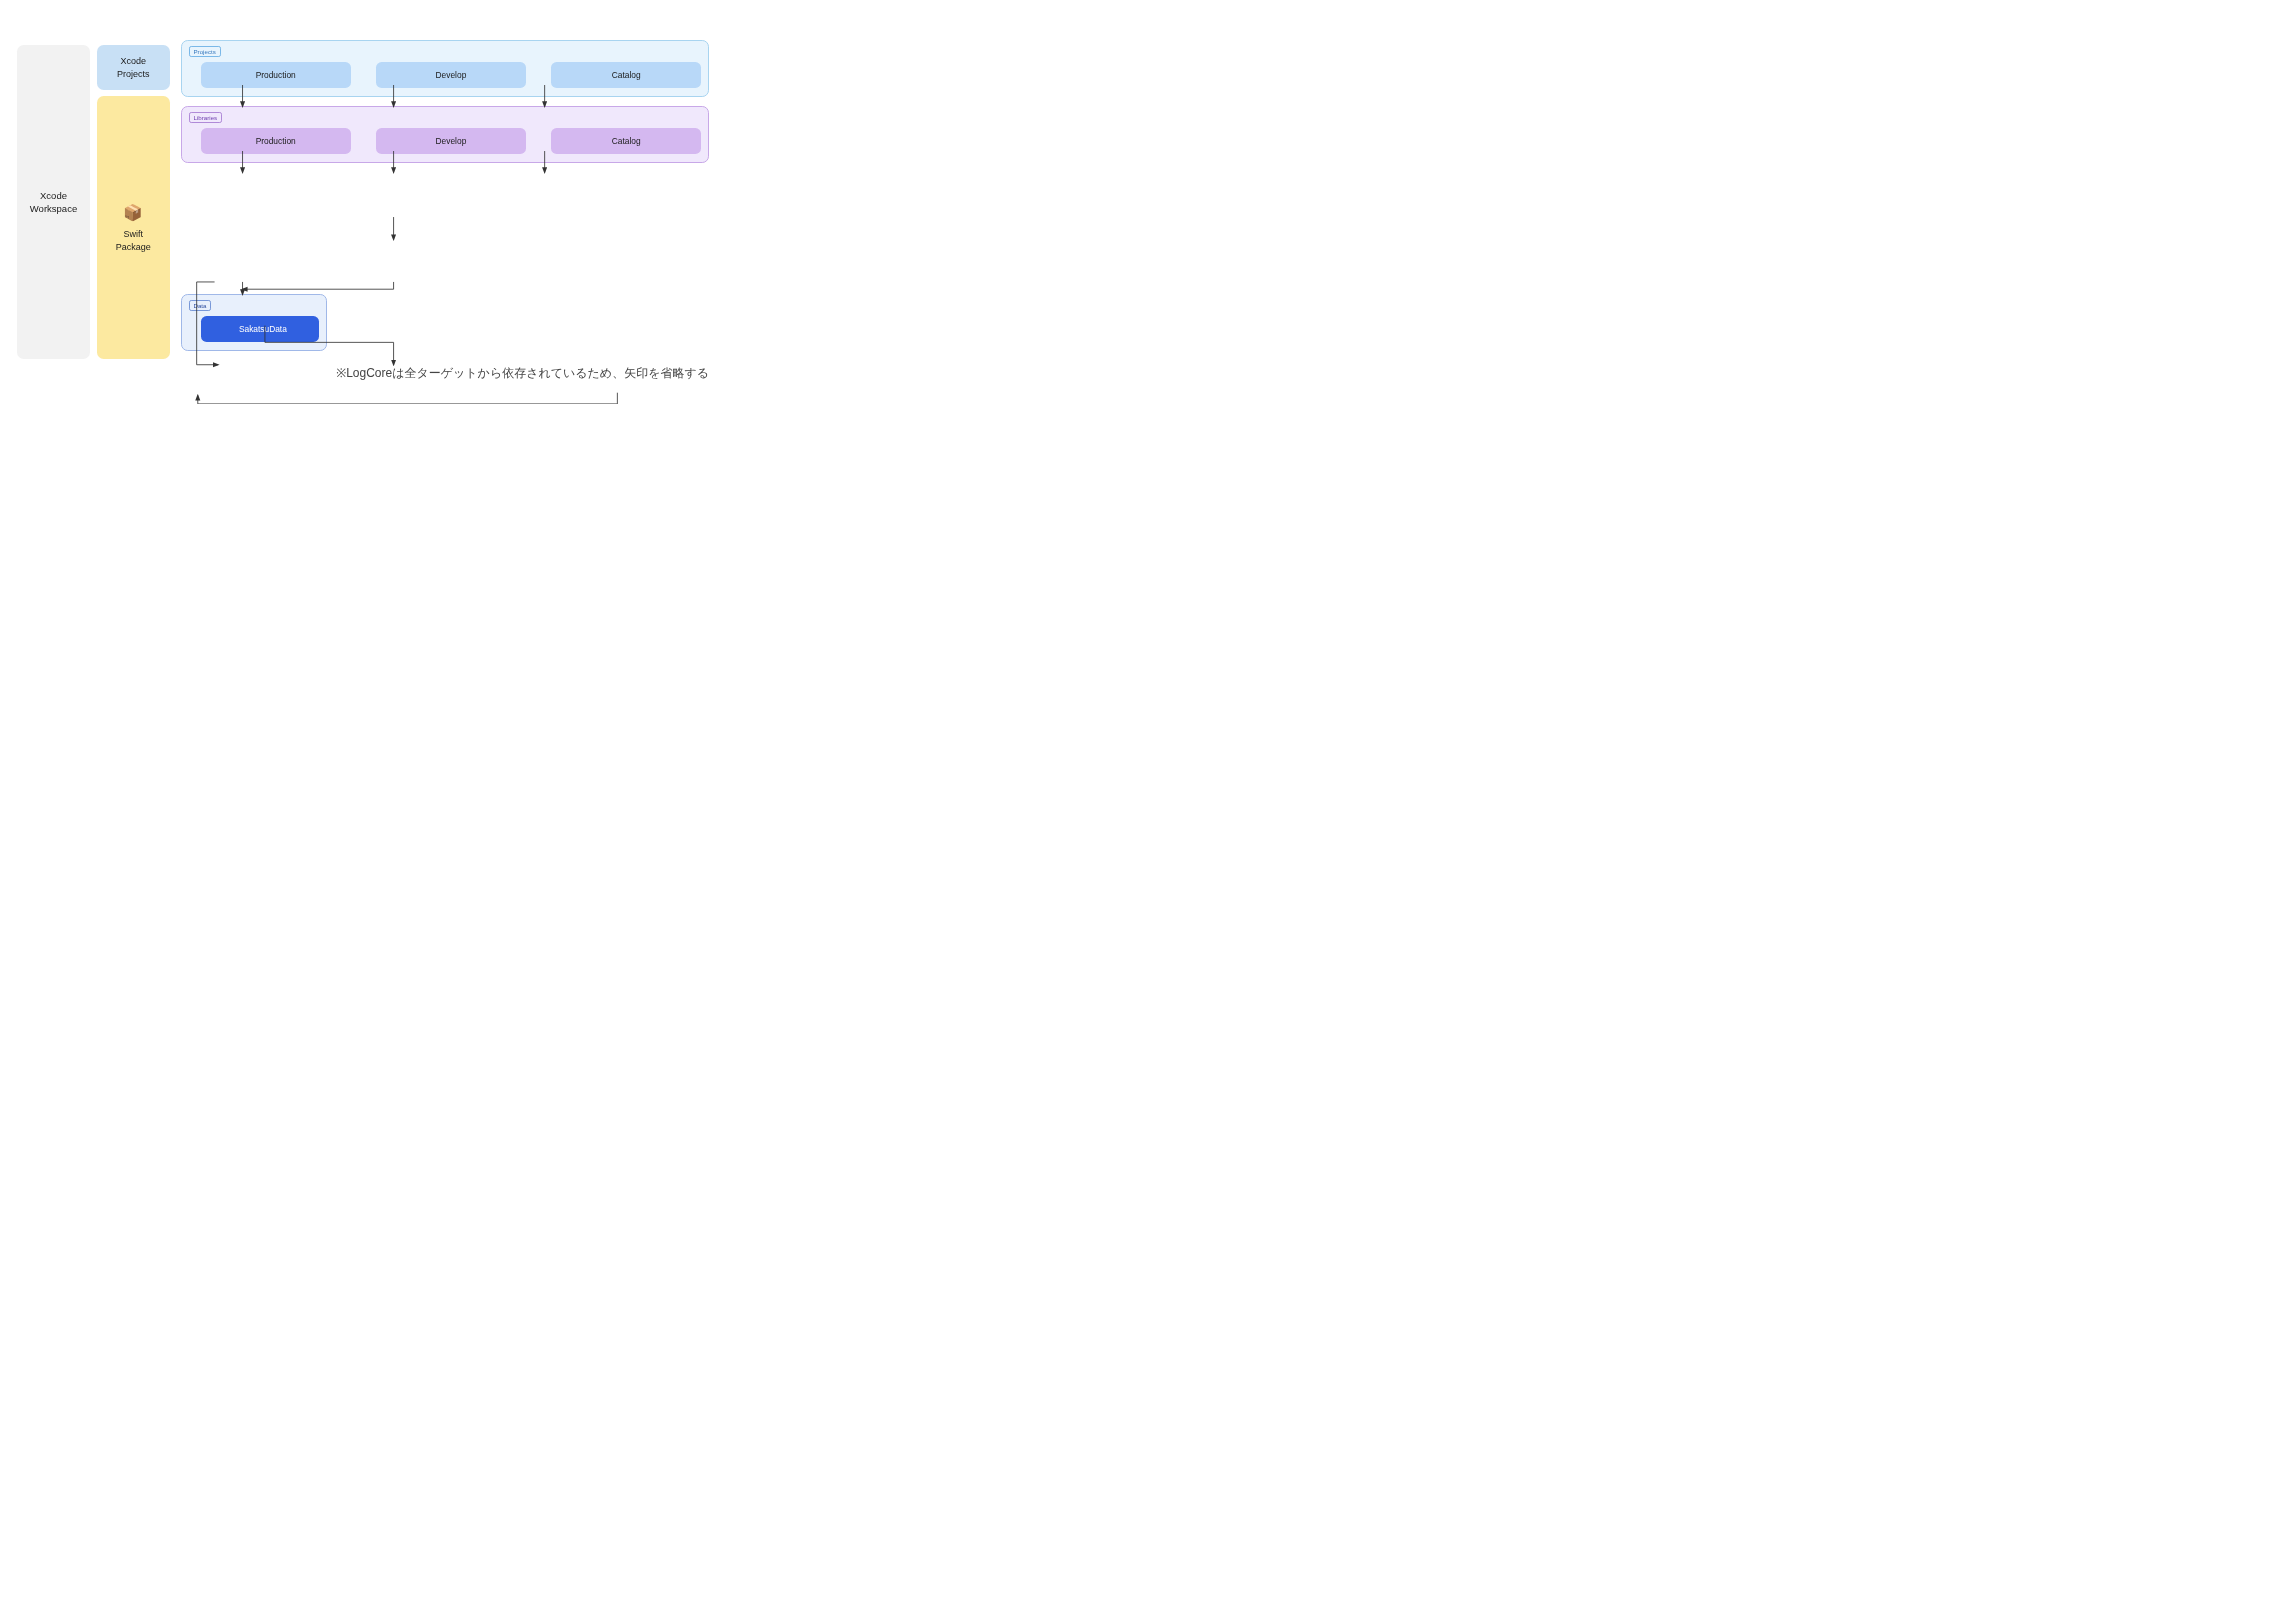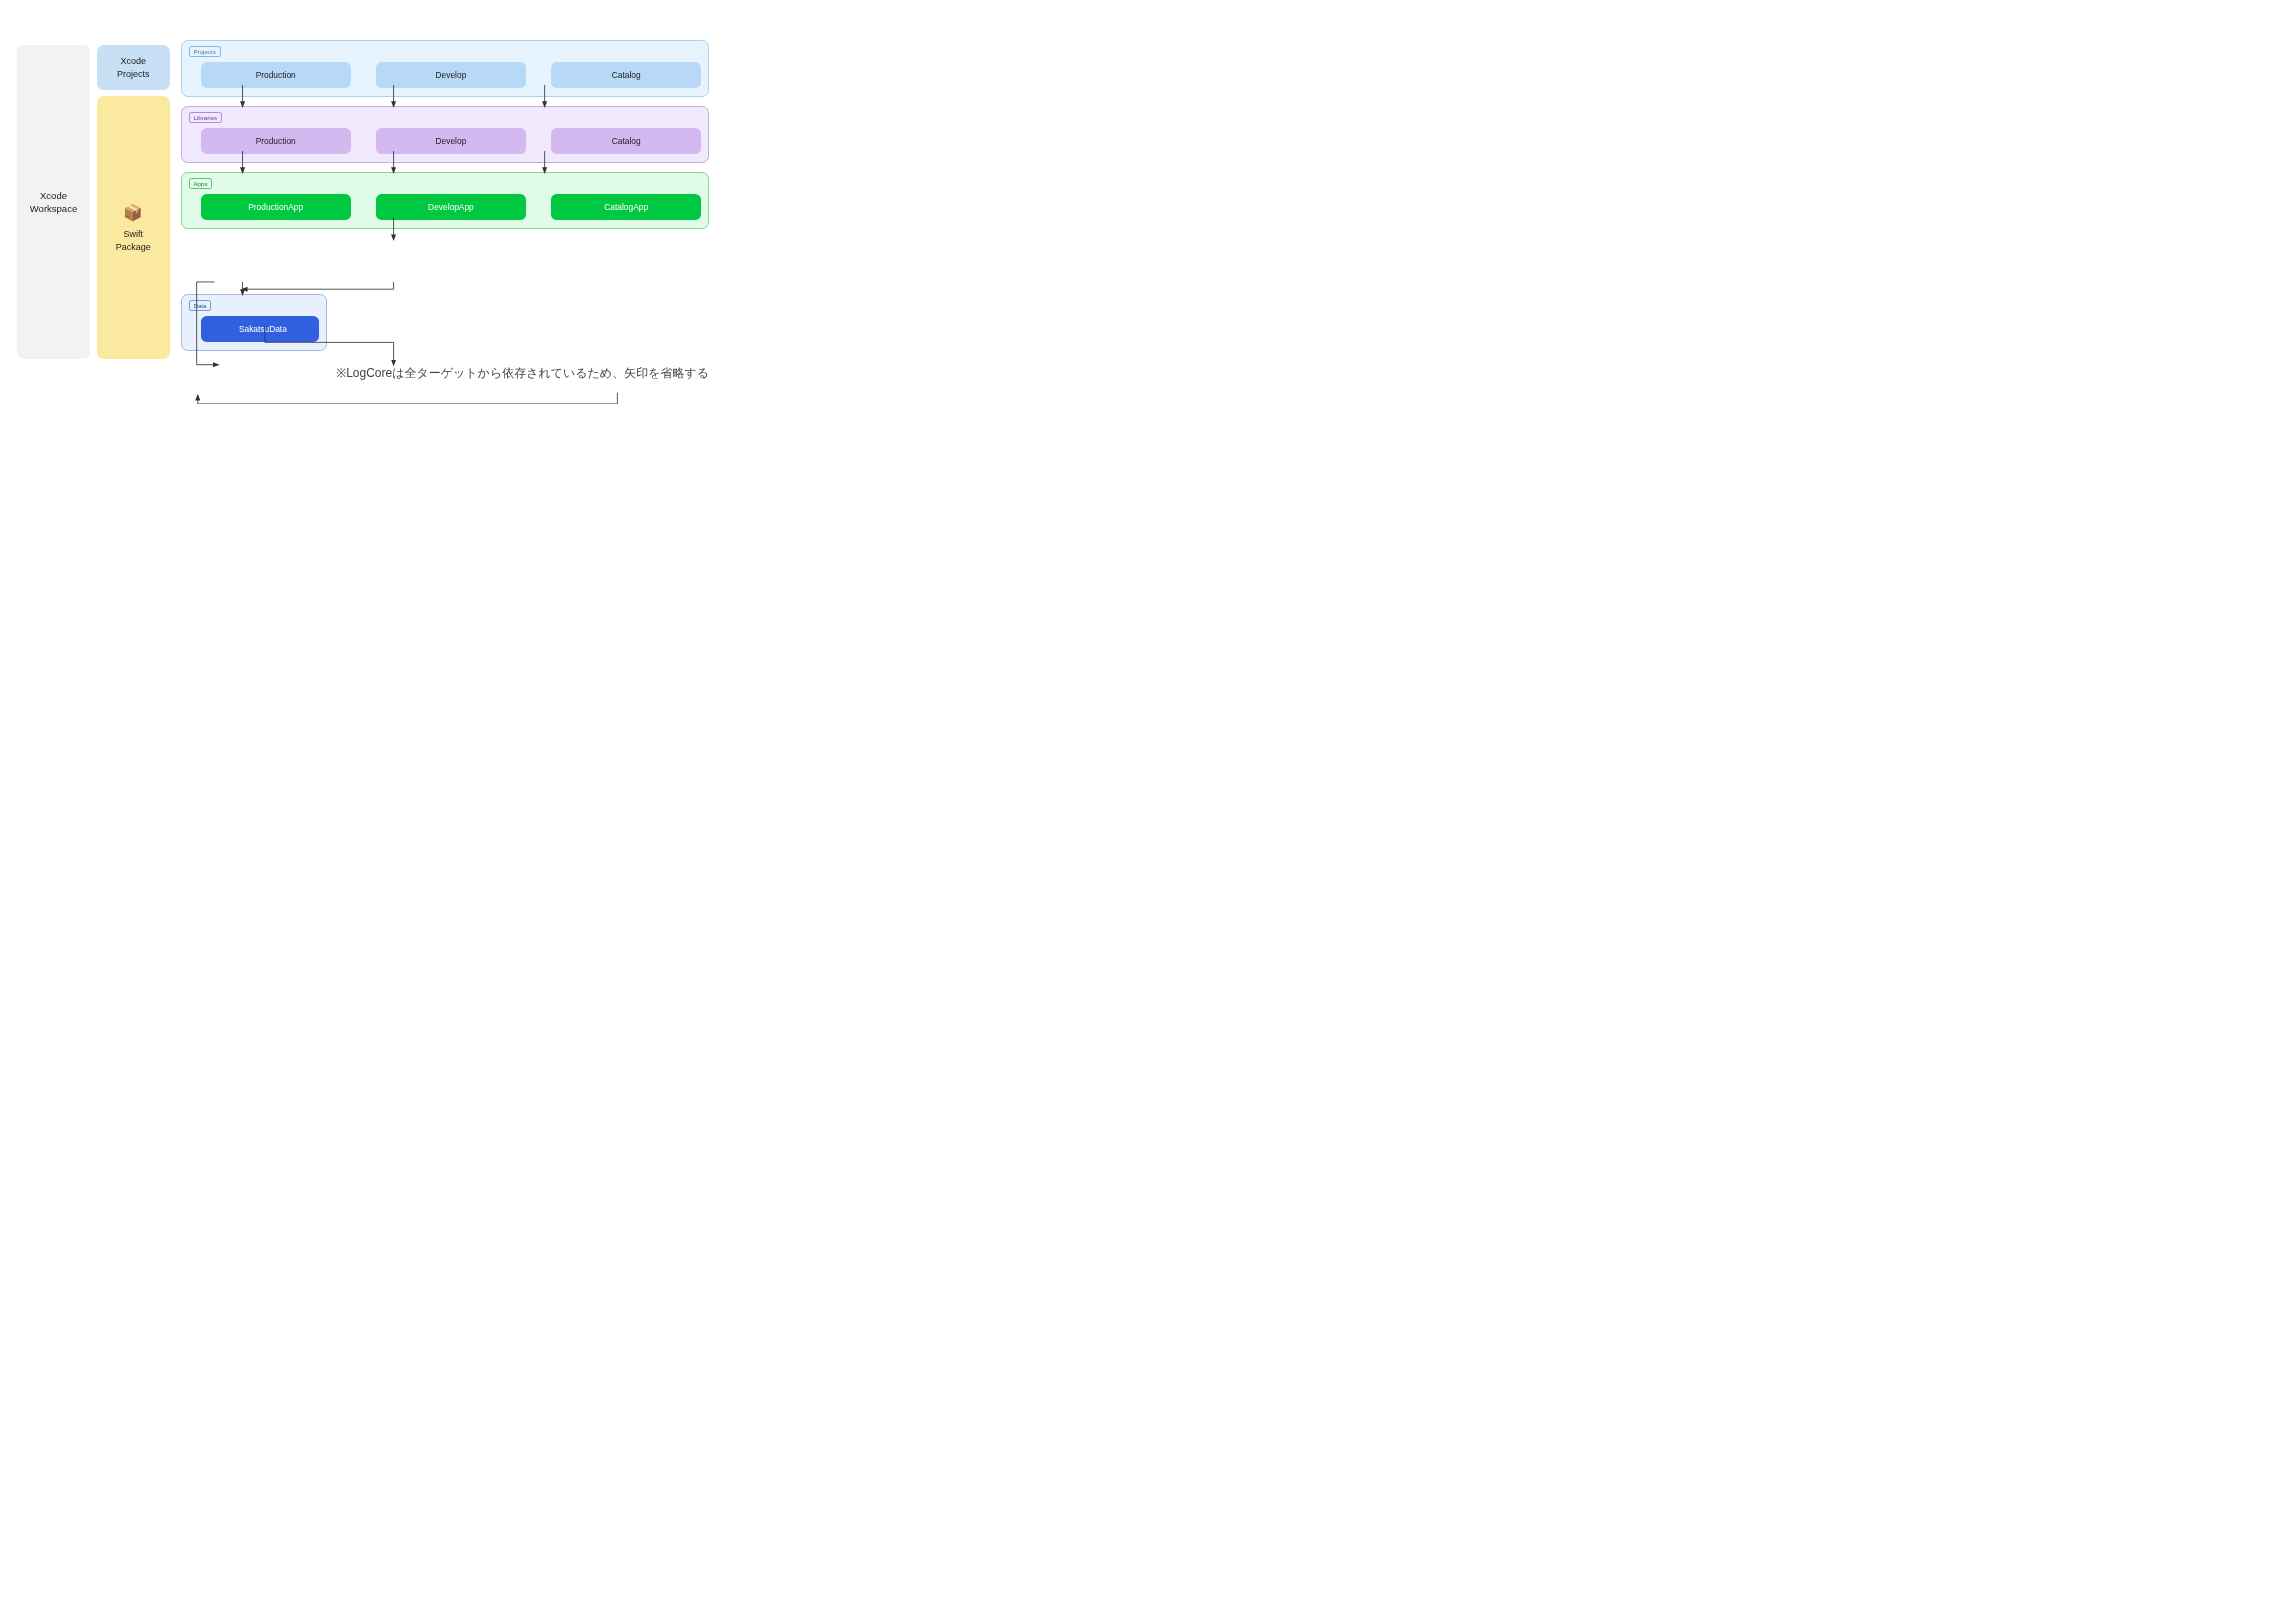--- a/index.html
+++ b/index.html
@@ -291,28 +291,20 @@
 
     <div class="section section-libraries">
       <span class="section-label">Libraries</span>
       <div class="section-row">
         <div class="node node-purple-light">Production</div>
         <div class="node node-purple-light">Develop</div>
         <div class="node node-purple-light">Catalog</div>
       </div>
     </div>
 
-    <div class="section section-apps">
-      <span class="section-label">Apps</span>
-      <div class="section-row">
-        <div class="node node-green">ProductionApp</div>
-        <div class="node node-green">DevelopApp</div>
-        <div class="node node-green">CatalogApp</div>
-      </div>
-    </div>
 
 
     <div class="section section-data">
       <span class="section-label">Data</span>
       <div class="section-row">
         <div class="node node-blue-medium">SakatsuData</div>
       </div>
     </div>
 
 

